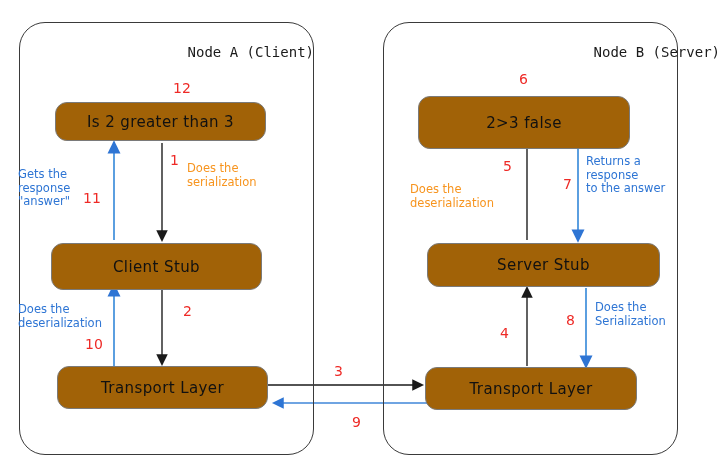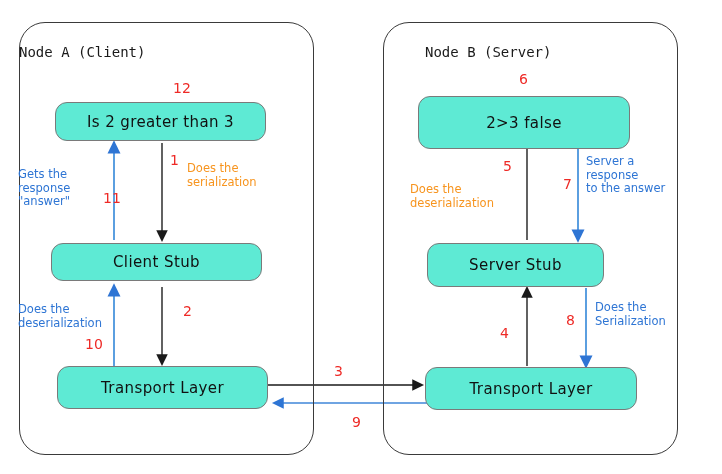--- a/index.html
+++ b/index.html
@@ -8,29 +8,29 @@
     font-family:"DejaVu Sans", sans-serif;
     position:relative;overflow:hidden;
   }
   #diagram{position:absolute;left:0;top:0;width:722px;height:474px;}
 
   .node-title{
     position:absolute;
     font-family:"DejaVu Sans Mono", monospace;
     font-size:14px;
     color:#1a1a1a;
-    text-align:left;
+    text-align:right;
     white-space:nowrap;
     letter-spacing:0px;
   }
   .box{
     position:absolute;
     border:1.6px solid #7a7a7a;
     border-radius:12px;
-    background:#5eead4;
+    background:#a16207;
     display:flex;align-items:center;justify-content:center;
     font-family:"DejaVu Sans", sans-serif;
     font-size:15px;
     color:#111111;
     letter-spacing:0.4px;
     box-sizing:border-box;
   }
   .container-box{
     position:absolute;
     border:1.4px solid #3a3a3a;
@@ -89,32 +89,32 @@
 
   <line x1="586" y1="288" x2="586" y2="362" stroke="#4a95dd" stroke-width="1.8" marker-end="url(#ah-blue)"></line>
 </svg>
 
 <div class="container-box" style="left:19px;top:22px;width:295px;height:433px;"></div>
 <div class="container-box" style="left:383px;top:22px;width:295px;height:433px;"></div>
 
 <div class="node-title" style="left:19px;top:44px;width:295px;">Node A (Client)</div>
 
 <div class="box" style="left:55px;top:102px;width:211px;height:39px;">Is 2 greater than 3</div>
-<div class="box" style="left:51px;top:243px;width:211px;height:38px;">Client Stub</div>
+<div class="box" style="left:51px;top:243px;width:211px;height:47px;">Client Stub</div>
 <div class="box" style="left:57px;top:366px;width:211px;height:43px;">Transport Layer</div>
 
 <div class="node-title" style="left:383px;top:44px;width:295px;margin-left:42px;">Node B (Server)</div>
 
 <div class="box" style="left:418px;top:96px;width:212px;height:53px;">2&gt;3 false</div>
-<div class="box" style="left:427px;top:243px;width:177px;height:44px;">Server Stub</div>
+<div class="box" style="left:427px;top:243px;width:233px;height:44px;">Server Stub</div>
 <div class="box" style="left:425px;top:367px;width:212px;height:43px;">Transport Layer</div>
 
 <div class="step-num" style="left:173px;top:80px;text-align:center;">12</div>
 <div class="step-num" style="left:170px;top:152px;">1</div>
-<div class="step-num" style="left:83px;top:190px;margin-left:20px;">11</div>
+<div class="step-num" style="left:83px;top:190px;">11</div>
 <div class="step-num" style="left:183px;top:303px;">2</div>
 <div class="step-num" style="left:85px;top:336px;">10</div>
 <div class="step-num" style="left:334px;top:363px;">3</div>
 <div class="step-num" style="left:352px;top:414px;">9</div>
 
 <div class="step-num" style="left:519px;top:71px;">6</div>
 <div class="step-num" style="left:503px;top:158px;">5</div>
 <div class="step-num" style="left:563px;top:176px;">7</div>
 <div class="step-num" style="left:500px;top:325px;">4</div>
 <div class="step-num" style="left:566px;top:312px;">8</div>
@@ -122,17 +122,17 @@
 <div class="note blue" style="left:18px;top:168px;">Gets the
 response
 "answer"</div>
 <div class="note orange" style="left:187px;top:162px;">Does the
 serialization</div>
 <div class="note blue" style="left:18px;top:303px;">Does the
 deserialization</div>
 
 <div class="note orange" style="left:410px;top:183px;">Does the
 deserialization</div>
-<div class="note blue" style="left:586px;top:155px;">Server a
+<div class="note blue" style="left:586px;top:155px;">Returns a
 response
 to the answer</div>
 <div class="note blue" style="left:595px;top:301px;">Does the
 Serialization</div>
 
 </body></html>

